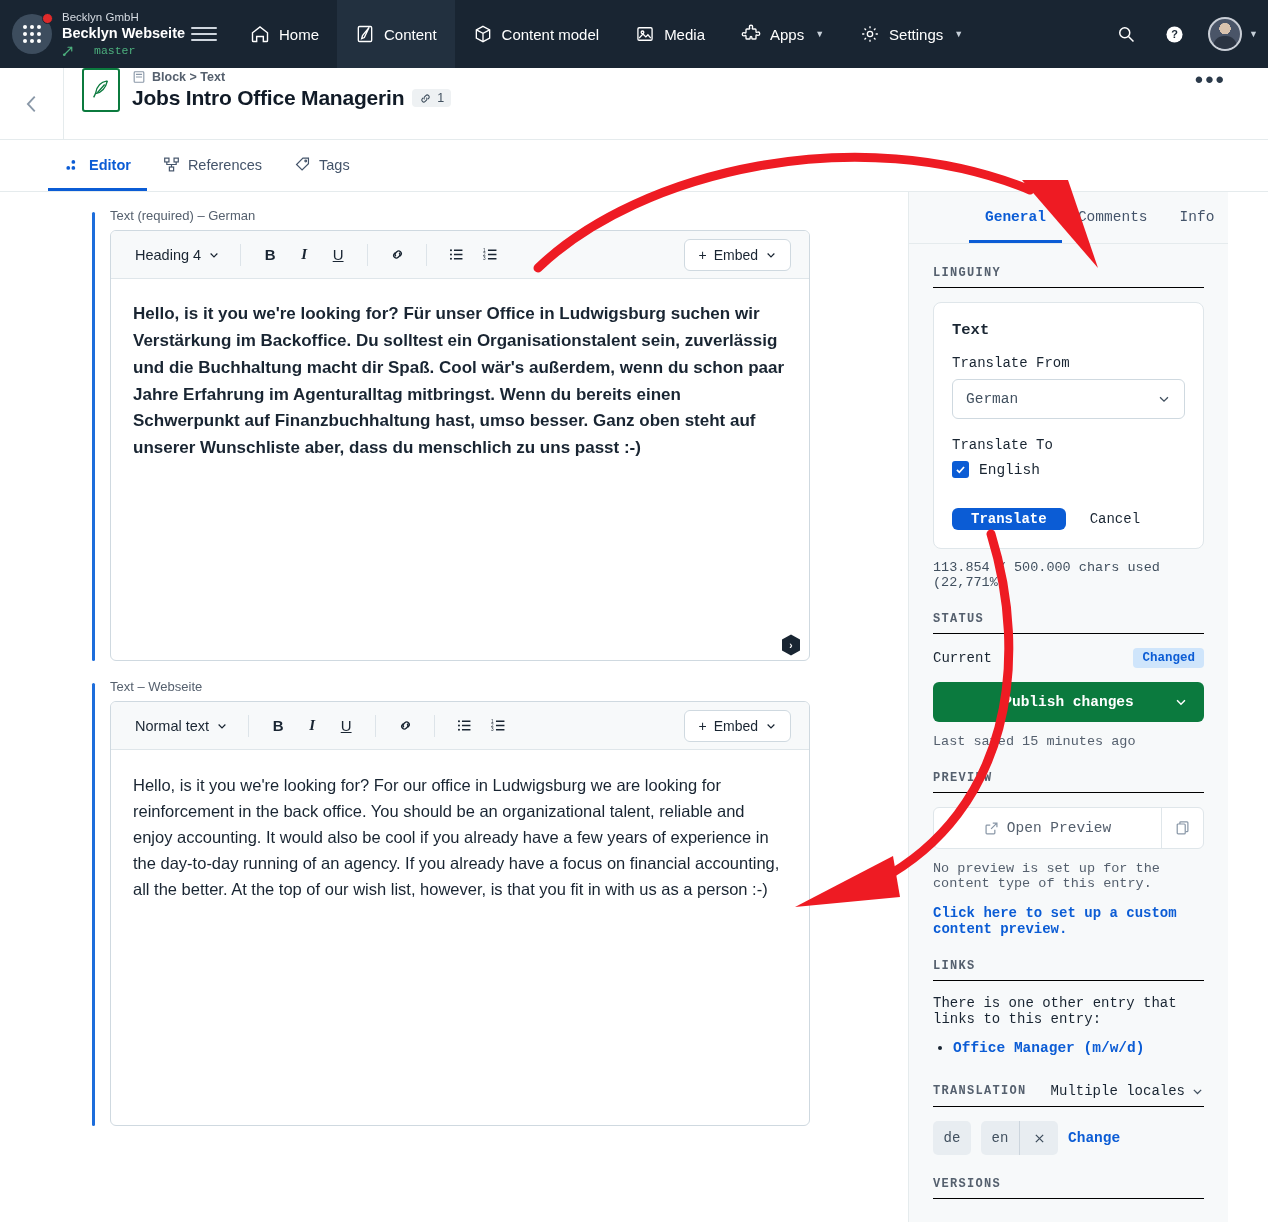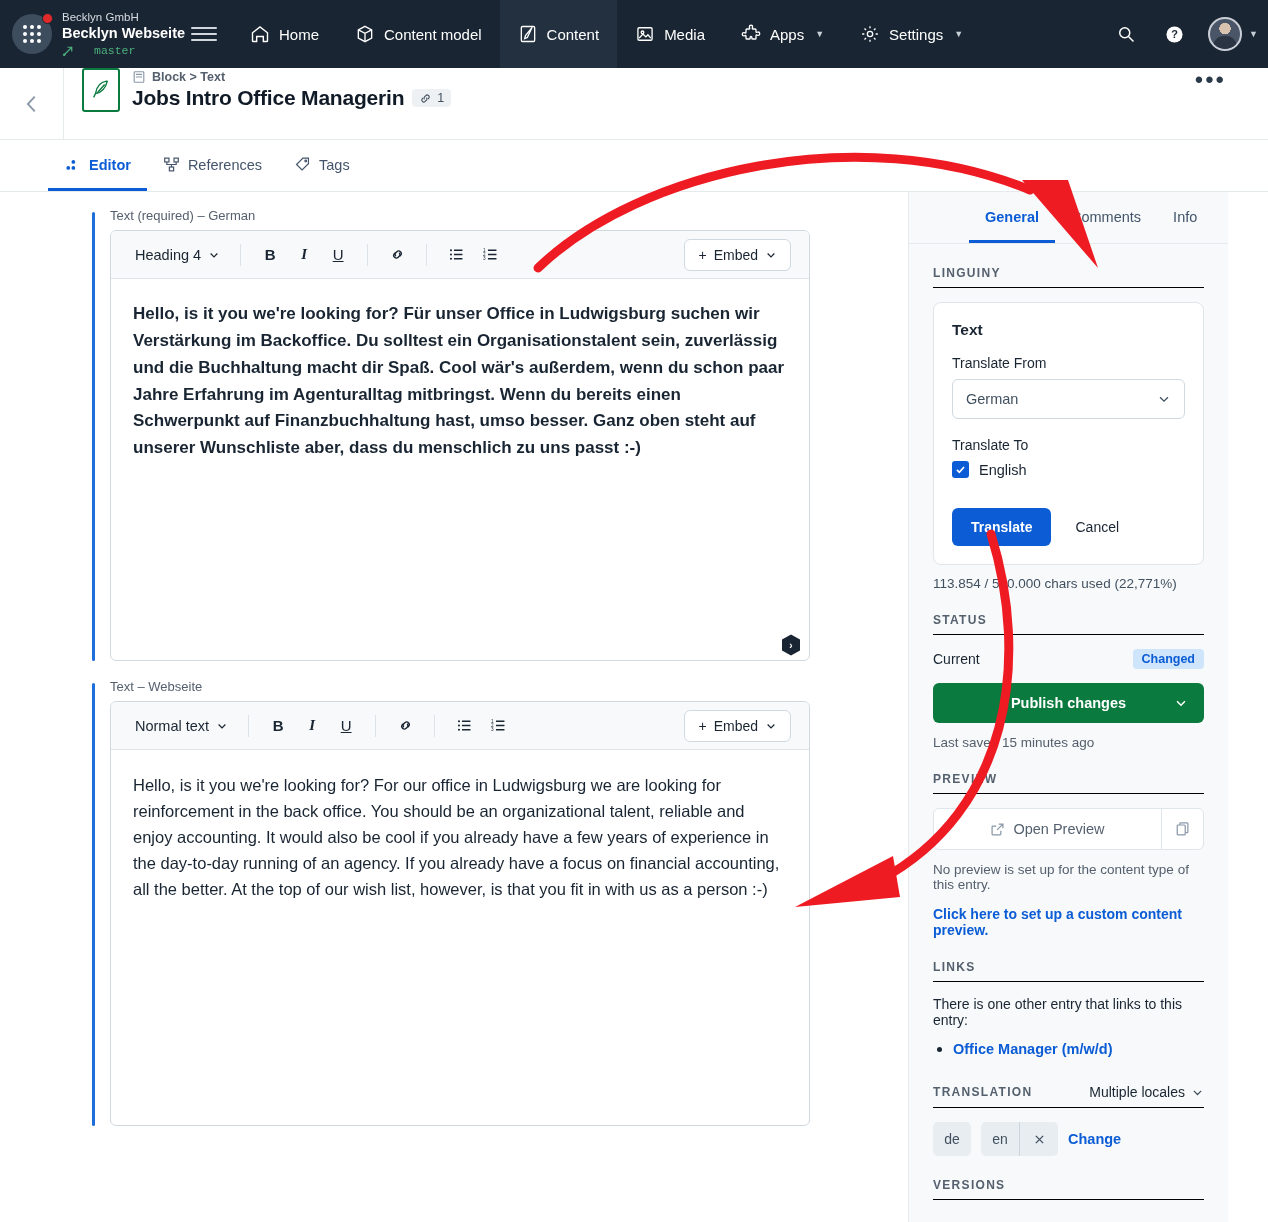--- a/index.html
+++ b/index.html
@@ -80,21 +80,21 @@
   .tab{
     display:flex;align-items:center;gap:8px;padding:0 16px;height:50px;
     font-size:14.5px;color:#44546a;cursor:pointer;border-bottom:3px solid transparent;
   }
   .tab.active{ color:#0b5cd5;font-weight:700;border-bottom-color:#0b5cd5;}
 
   
   .body-split{ display:flex; height:1030px; }
   .editor-col{ width:908px; background:#fff; padding:16px 0 0 0; overflow:hidden; position:relative;}
   .side-col{
-    width:320px;background:#f7f9fa;border-left:1px solid #e5ebed;padding:0 24px;overflow:hidden;
+    width:320px;background:#f7f9fa;border-left:1px solid #e5ebed;padding:0 24px;overflow:hidden;font-family:Liberation Mono, monospace;
   }
 
   
   .field{ position:relative; padding-left:110px; padding-right:98px; margin-bottom:18px;}
   .field-bar{ position:absolute; left:92px; top:4px; bottom:0; width:3px; background:#1d6ddb; border-radius:2px;}
   .field-bar.muted{ background:#b6c2cf; }
   .field-label{ font-size:13px;color:#55606e;margin-bottom:7px;}
   .rte{ border:1px solid #cfd9e0;border-radius:6px;background:#fff;overflow:hidden;position:relative;}
   .rte-toolbar{
     height:48px;background:#f7f9fa;border-bottom:1px solid #dfe6ea;
@@ -131,21 +131,21 @@
     border:1px solid #cfd9e0;border-radius:6px;background:#fff;height:40px;
     display:flex;align-items:center;justify-content:space-between;padding:0 13px;
     font-size:14.5px;color:#41505f;cursor:pointer;margin-bottom:18px;
   }
   .chk-row{ display:flex;align-items:center;gap:10px;margin-bottom:30px;}
   .chk{ width:17px;height:17px;border-radius:3px;background:#0b5cd5;display:flex;align-items:center;justify-content:center;cursor:pointer;}
   .chk-lbl{ font-size:14.5px;}
   .btn-row{ display:flex;align-items:center;gap:18px;}
   .btn-primary{
     background:#0b5cd5;color:#fff;border:none;border-radius:6px;
-    padding:11px 19px;font-size:14px;font-weight:700;cursor:pointer;font-family:inherit;
+    padding:3px 19px;font-size:14px;font-weight:700;cursor:pointer;font-family:inherit;
   }
   .btn-link{ background:none;border:none;font-size:14px;color:#192532;cursor:pointer;font-family:inherit;}
   .quota{ font-size:13.5px;color:#41505f;margin-top:11px;}
   .row-between{ display:flex;align-items:center;justify-content:space-between;}
   .badge{ background:#cfe5fb;color:#0b5cd5;border-radius:4px;padding:3px 9px;font-size:12.5px;font-weight:700;}
   .publish-btn{
     margin-top:14px;width:100%;height:40px;background:#0b7a3e;color:#fff;border:none;border-radius:6px;
     display:flex;align-items:center;justify-content:center;position:relative;
     font-size:14.5px;font-weight:700;cursor:pointer;font-family:inherit;
   }
@@ -208,33 +208,33 @@
     </div>
   </div>
 
   <div class="nav-items">
     <div class="nav-item">
       <svg width="20" height="20" viewBox="0 0 24 24" fill="none" stroke="#fff" stroke-width="1.7">
         <path d="M3 10.5 L12 3.5 L21 10.5 V20 a1 1 0 0 1-1 1h-4v-6h-8v6H4a1 1 0 0 1-1-1z"></path>
       </svg>
       <span>Home</span>
     </div>
+    <div class="nav-item active">
+      <svg width="20" height="20" viewBox="0 0 24 24" fill="none" stroke="#fff" stroke-width="1.6">
+        <rect x="4" y="3" width="16" height="18" rx="1.5"></rect>
+        <path d="M17 4 L9 14 l-1 3.5 3.2-1.2z"></path>
+      </svg>
+      <span>Content</span>
+    </div>
     <div class="nav-item">
       <svg width="20" height="20" viewBox="0 0 24 24" fill="none" stroke="#fff" stroke-width="1.6">
         <path d="M12 2.8 L20 7 v10 l-8 4.2 L4 17 V7z"></path>
         <path d="M4 7 l8 4.2 L20 7 M12 11.2 V21"></path>
       </svg>
       <span>Content model</span>
-    </div>
-    <div class="nav-item active">
-      <svg width="20" height="20" viewBox="0 0 24 24" fill="none" stroke="#fff" stroke-width="1.6">
-        <rect x="4" y="3" width="16" height="18" rx="1.5"></rect>
-        <path d="M17 4 L9 14 l-1 3.5 3.2-1.2z"></path>
-      </svg>
-      <span>Content</span>
     </div>
     <div class="nav-item">
       <svg width="20" height="20" viewBox="0 0 24 24" fill="none" stroke="#fff" stroke-width="1.6">
         <rect x="3.5" y="4.5" width="17" height="15" rx="1.5"></rect>
         <circle cx="9" cy="10" r="1.6"></circle>
         <path d="M5 17 l4.5-5 3.5 3.5 2.5-2.5 3.5 4"></path>
       </svg>
       <span>Media</span>
     </div>
     <div class="nav-item">

